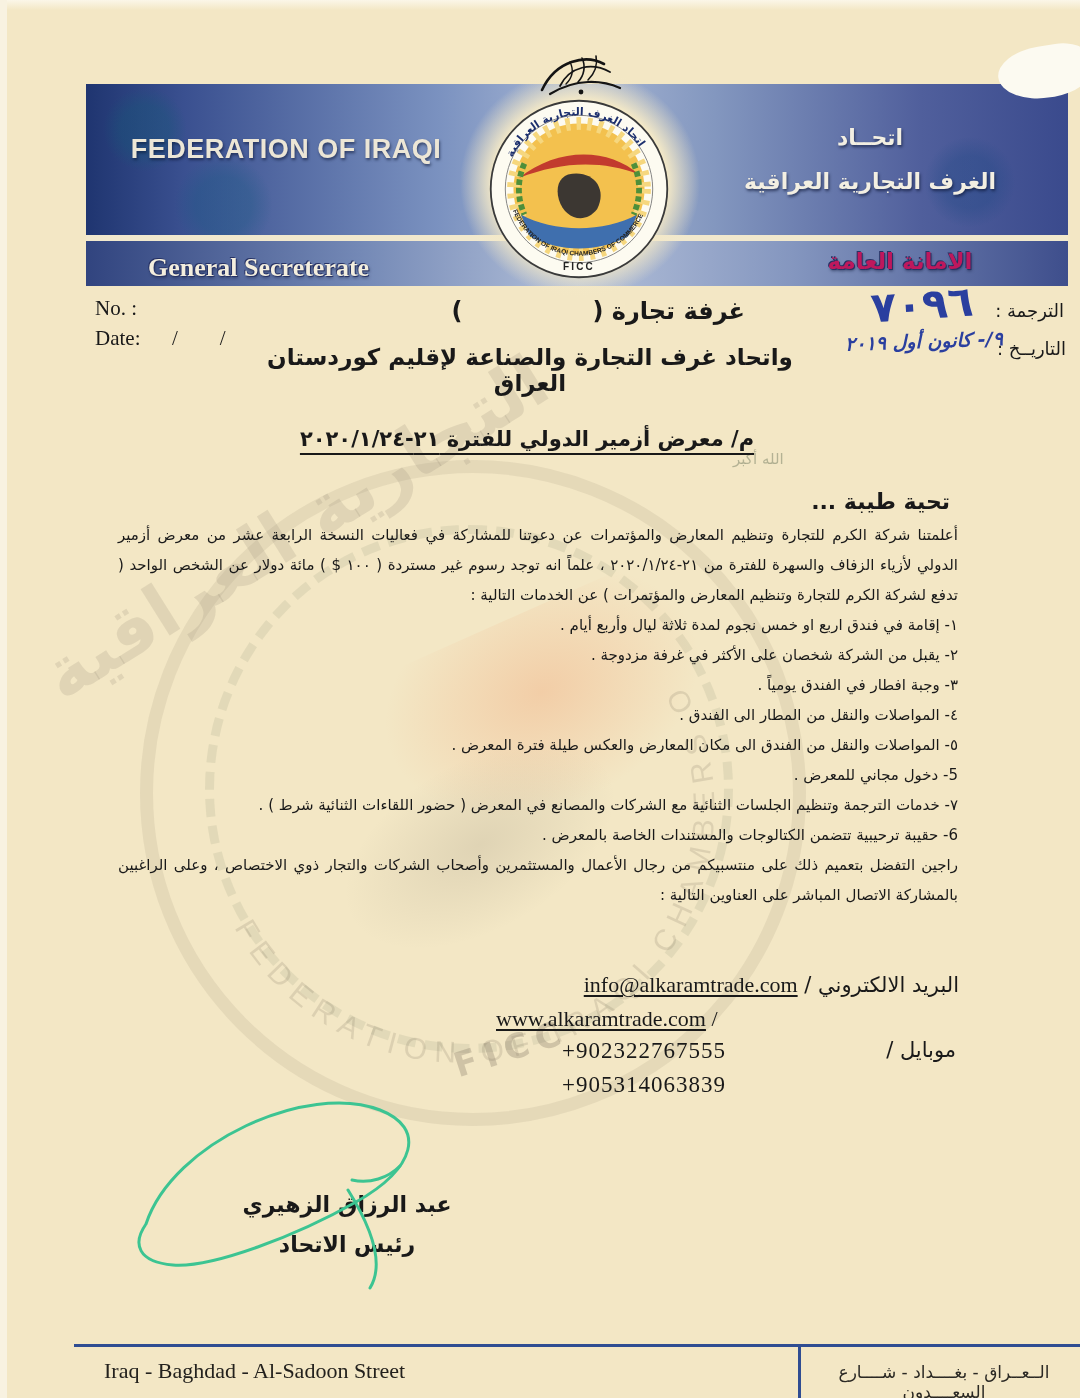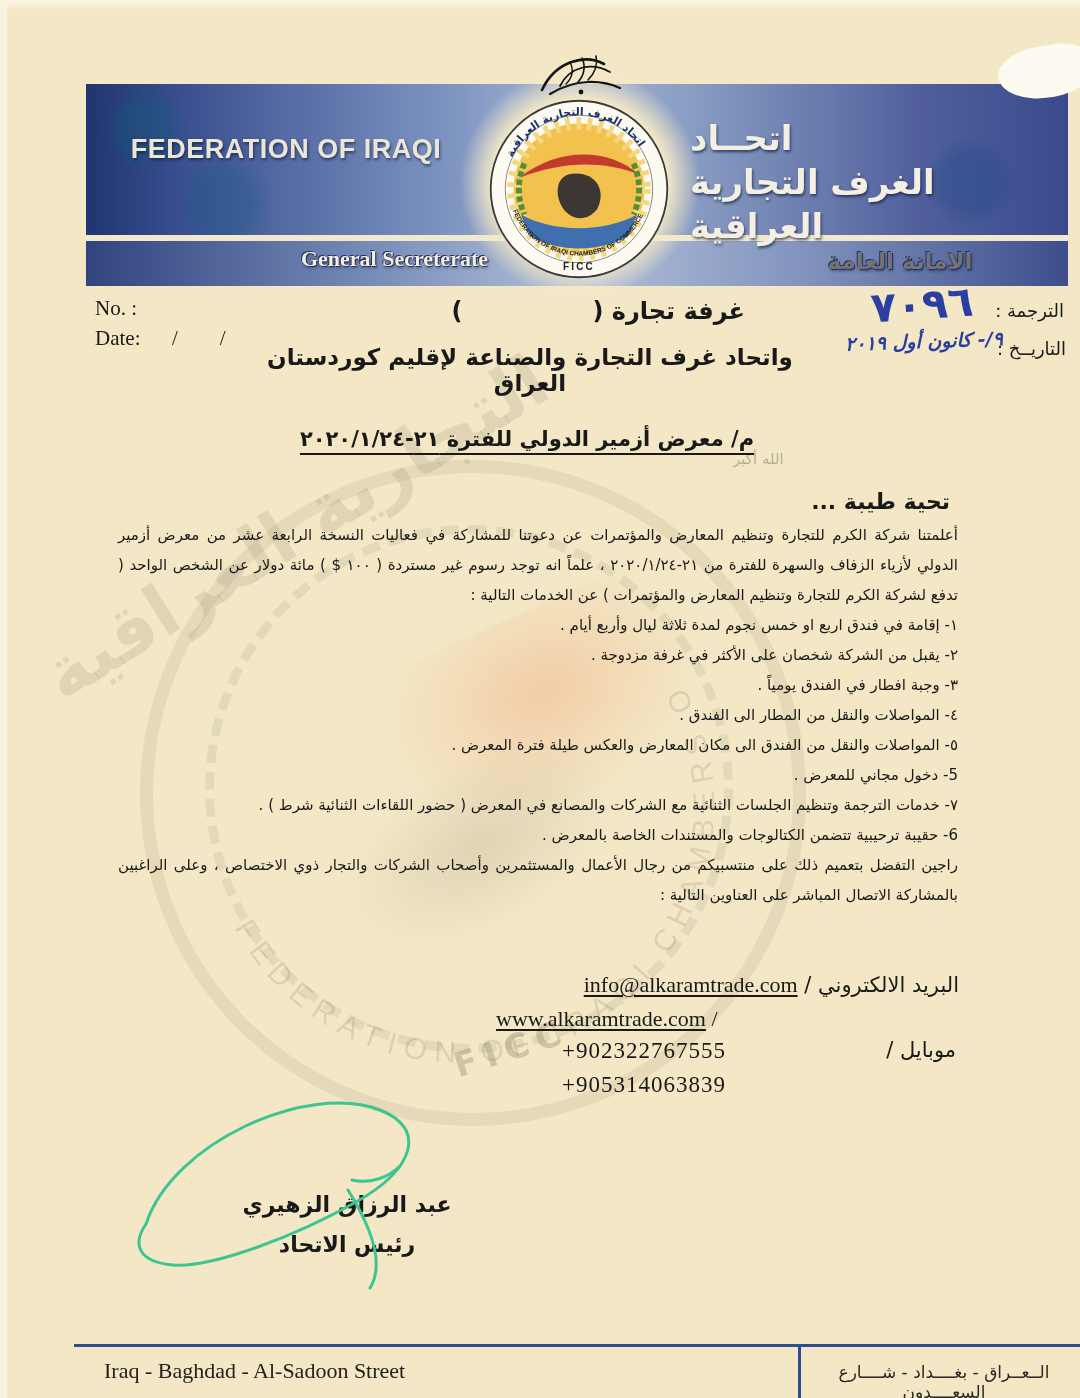--- a/index.html
+++ b/index.html
@@ -18,28 +18,28 @@
        radial-gradient(circle 60px at 6% 30%, rgba(20,90,120,.35) 0 40%, transparent 70%),
        radial-gradient(circle 70px at 14% 80%, rgba(20,90,130,.30) 0 40%, transparent 70%),
        radial-gradient(circle 65px at 90% 65%, rgba(25,70,130,.30) 0 40%, transparent 70%),
        linear-gradient(90deg,#1f3570 0%,#3a5090 10%,#7b92c0 36%,#a7b6d4 50%,#8397bf 64%,#505f9c 85%,#3a4a8d 100%);}
   .band-div{position:absolute;left:0;top:151px;width:100%;height:6px;background:#f1e8cd;}
   .band-bot{position:absolute;left:0;top:157px;width:100%;height:45px;
      background:linear-gradient(90deg,#31447f 0%,#7489b6 28%,#b3c0d9 50%,#8496bf 72%,#3e4e8c 100%);}
   .fed-en{left:118px;top:126px;width:336px;text-align:center;z-index:3;
      font-family:"Liberation Sans",sans-serif;font-weight:700;font-size:27px;line-height:46px;
      color:#ece6d6;letter-spacing:.5px;text-shadow:1px 2px 3px rgba(10,20,50,.6);}
-  .fed-ar{left:690px;top:116px;width:360px;text-align:left;z-index:3;direction:rtl;
-     font-weight:700;font-size:34px;line-height:44px;color:#f3efe2;
+  .fed-ar{left:690px;top:116px;width:360px;text-align:center;z-index:3;direction:rtl;
+     font-weight:700;font-size:22px;line-height:44px;color:#f3efe2;
      text-shadow:1px 2px 3px rgba(10,20,50,.65);}
-  .gs-en{left:148px;top:246px;width:340px;text-align:right;z-index:3;
-     font-family:"Liberation Serif",serif;font-weight:700;font-size:22px;color:#f3eede;
+  .gs-en{left:148px;top:253px;width:340px;text-align:left;z-index:3;
+     font-family:"Liberation Serif",serif;font-weight:700;font-size:26px;color:#f3eede;
      text-shadow:1px 1px 0 #273264,-1px -1px 0 #273264,1px 2px 3px rgba(10,20,50,.5);}
   .gs-ar{left:760px;top:248px;width:280px;text-align:center;z-index:3;direction:rtl;
-     font-weight:700;font-size:23px;color:#737373;
+     font-weight:700;font-size:23px;color:#be185d;
      text-shadow:1px 1px 0 #273264,-1px -1px 0 #273264,1px 2px 3px rgba(10,20,50,.5);}
   .halo{left:460px;top:68px;width:240px;height:230px;z-index:2;
      background:radial-gradient(closest-side,#f4e9c7 72%,rgba(244,233,199,0) 100%);}
   .logo{left:488px;top:98px;width:182px;height:182px;z-index:4;}
   .ornament{left:534px;top:48px;width:96px;height:56px;z-index:4;}
   
   .no-label{left:95px;top:296px;font-family:"Liberation Serif",serif;font-size:21px;z-index:3;}
   .date-label{left:95px;top:326px;font-family:"Liberation Serif",serif;font-size:21px;white-space:pre;z-index:3;}
   .num-ar{right:16px;top:300px;direction:rtl;font-size:18px;z-index:3;}
   .dateh-ar{right:14px;top:338px;direction:rtl;font-size:18px;z-index:3;}

